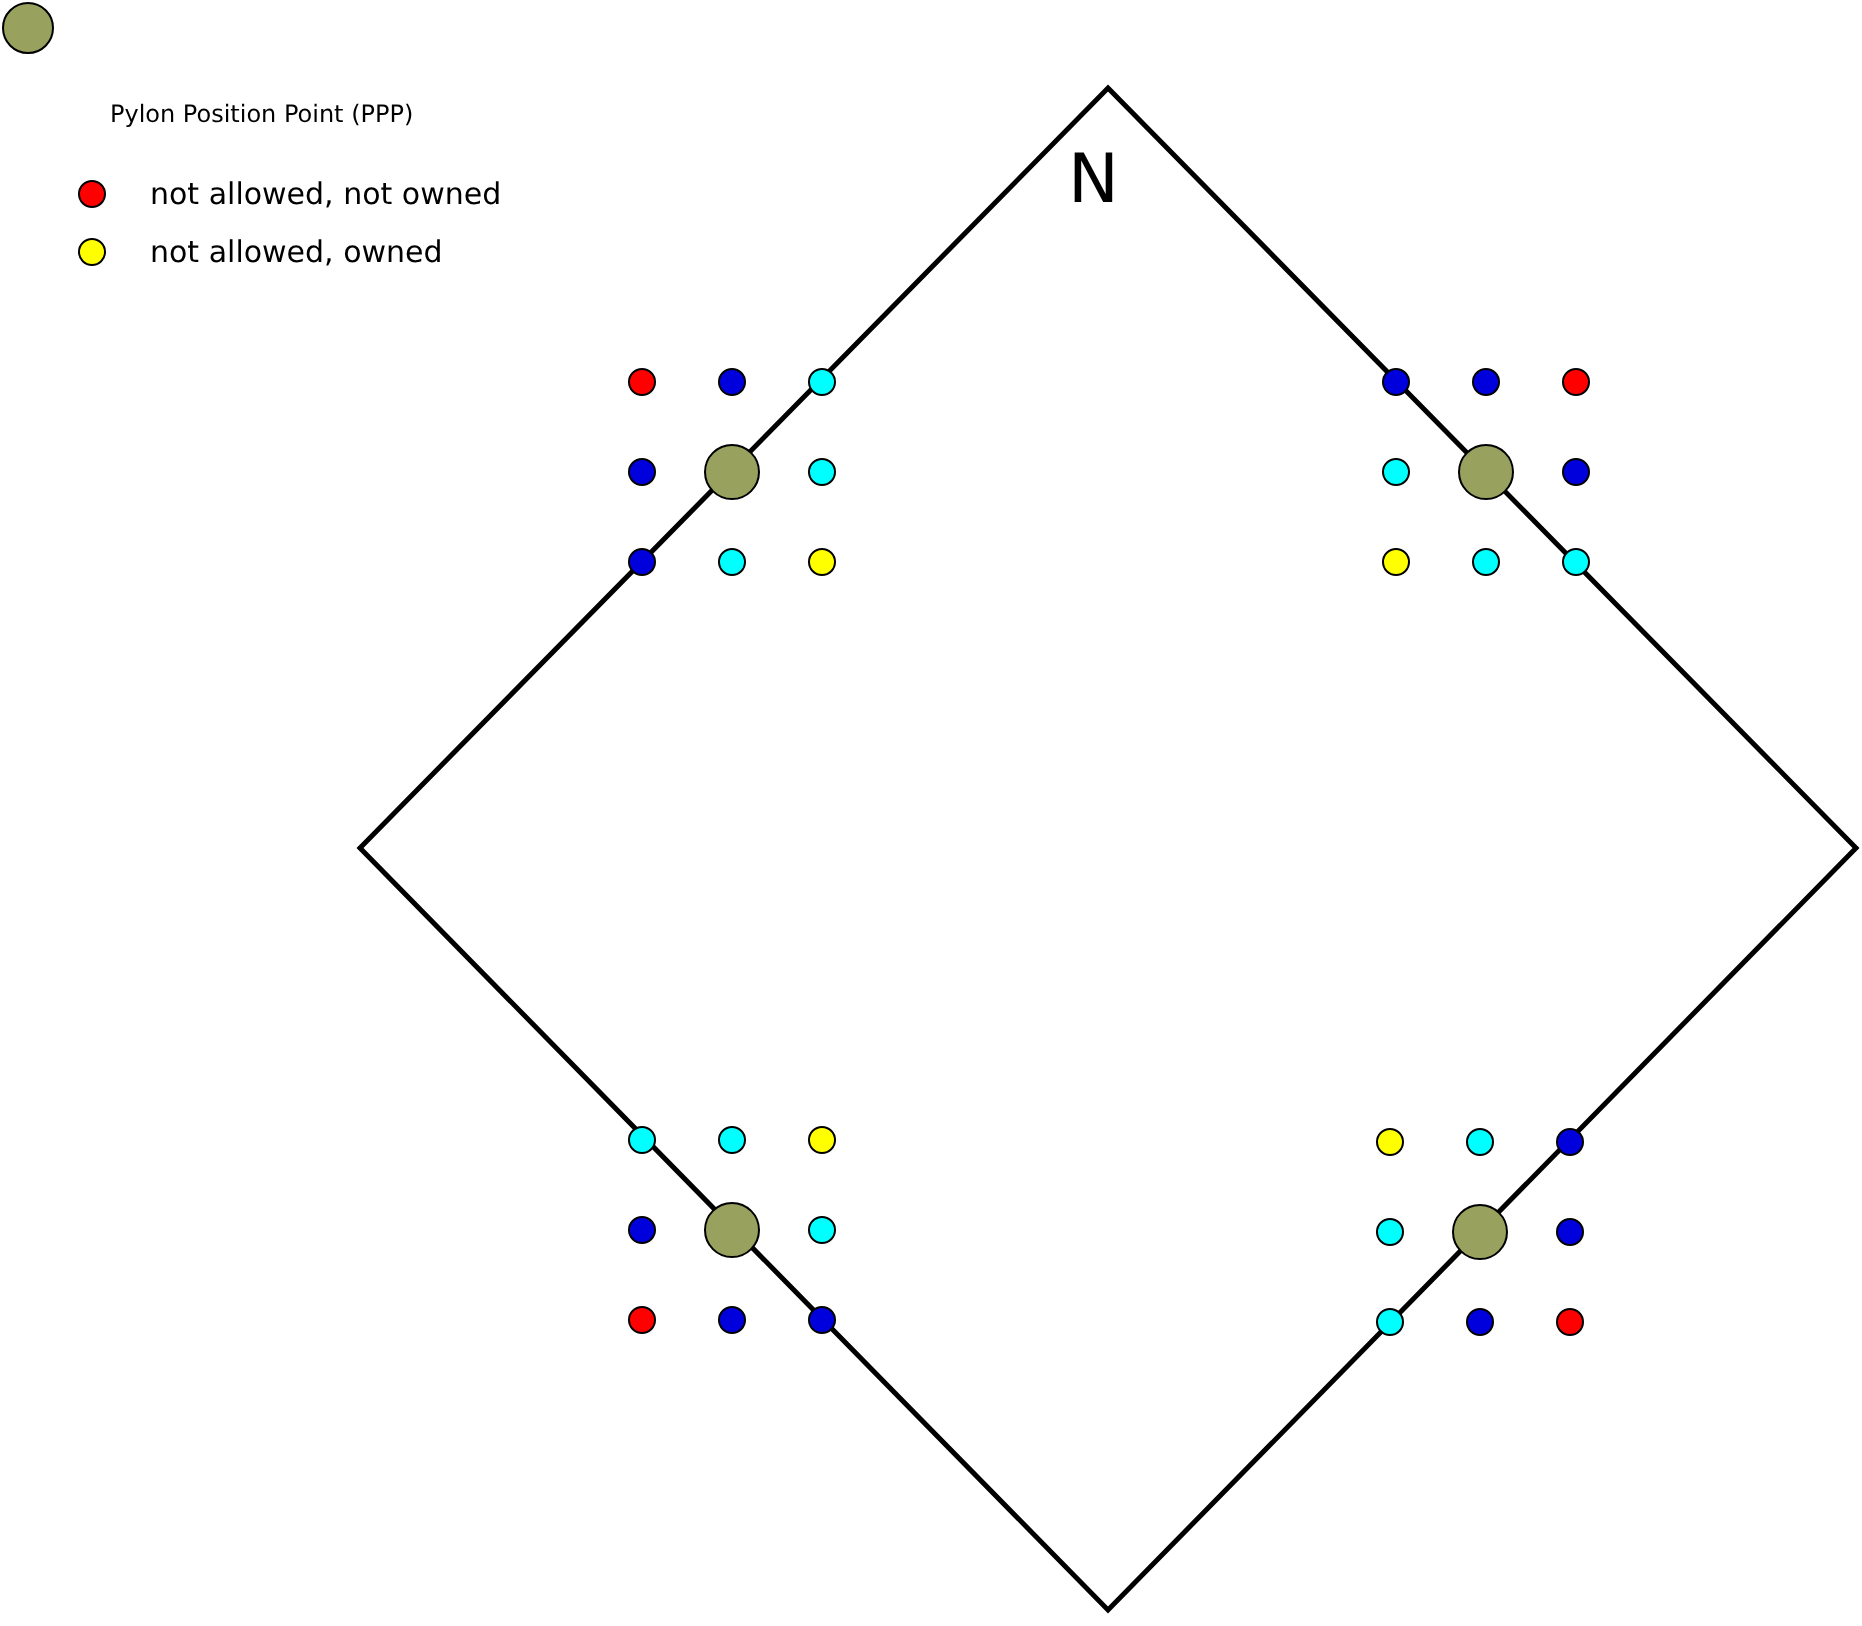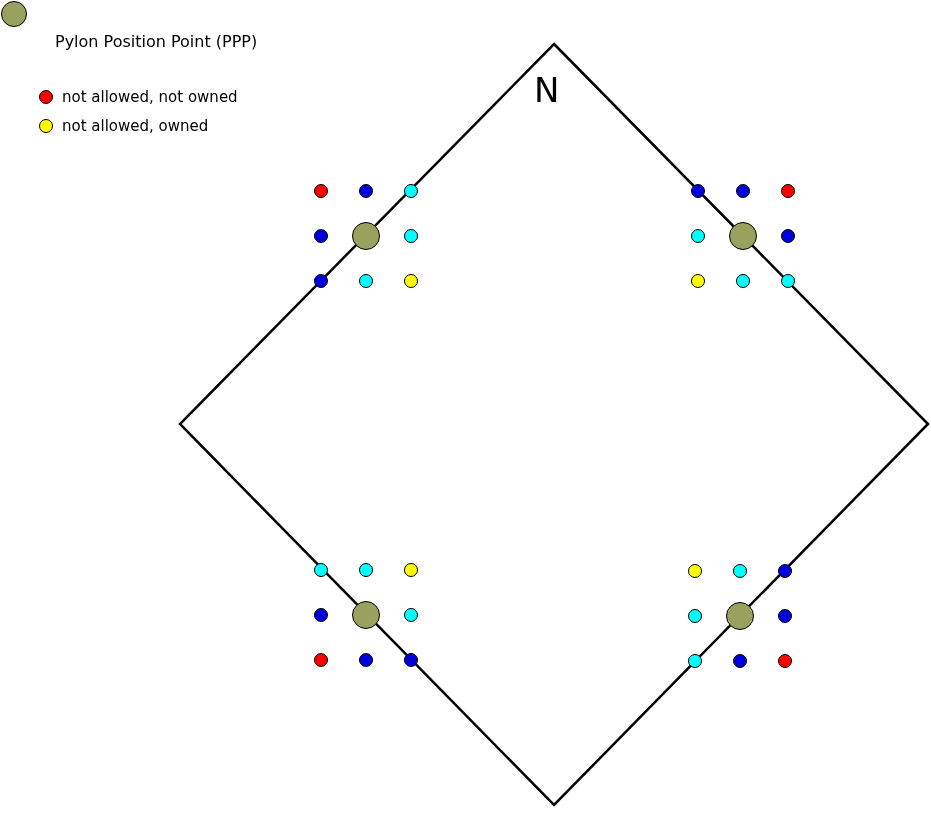--- a/index.html
+++ b/index.html
@@ -15,23 +15,23 @@
   }
   #diamond-svg { position: absolute; left: 0; top: 0; }
   #dots-layer { position: absolute; left: 0; top: 0; width: 100%; height: 100%; }
   .dot { position: absolute; border-radius: 50%; border: 1px solid #000; }
   .pcp-dot { border-width: 1.5px; }
 
   .legend { position: absolute; left: 0; top: 0; }
   .legend-pcp-row { position: absolute; left: 1px; top: 1px; display: flex; align-items: center; gap: 11px; }
   .pcp-swatch { width: 26px; height: 26px; border-radius: 50%; border: 1.5px solid #000; flex: none; }
   .legend-title { font-size: 21px; white-space: nowrap; }
-  .legend-subtitle { position: absolute; left: 55px; top: 32px; font-size: 16px; white-space: nowrap; }
+  .legend-subtitle { position: absolute; left: 55px; top: 50px; font-size: 12px; white-space: nowrap; }
   .legend-items { position: absolute; left: 39px; top: 89px; display: flex; flex-direction: column; gap: 13px; }
-  .legend-item { display: flex; align-items: center; gap: 9px; height: 16px; }
+  .legend-item { display: flex; align-items: center; gap: 22px; height: 16px; }
   .ppp-swatch { width: 14px; height: 14px; border-radius: 50%; border: 1px solid #000; flex: none; }
   .legend-item-label { font-size: 15px; white-space: nowrap; }
 
   .north-label { position: absolute; left: 534px; top: 70px; font-size: 34px; }
 </style>
 </head>
 <body>
 
 <div id="canvas">
 

